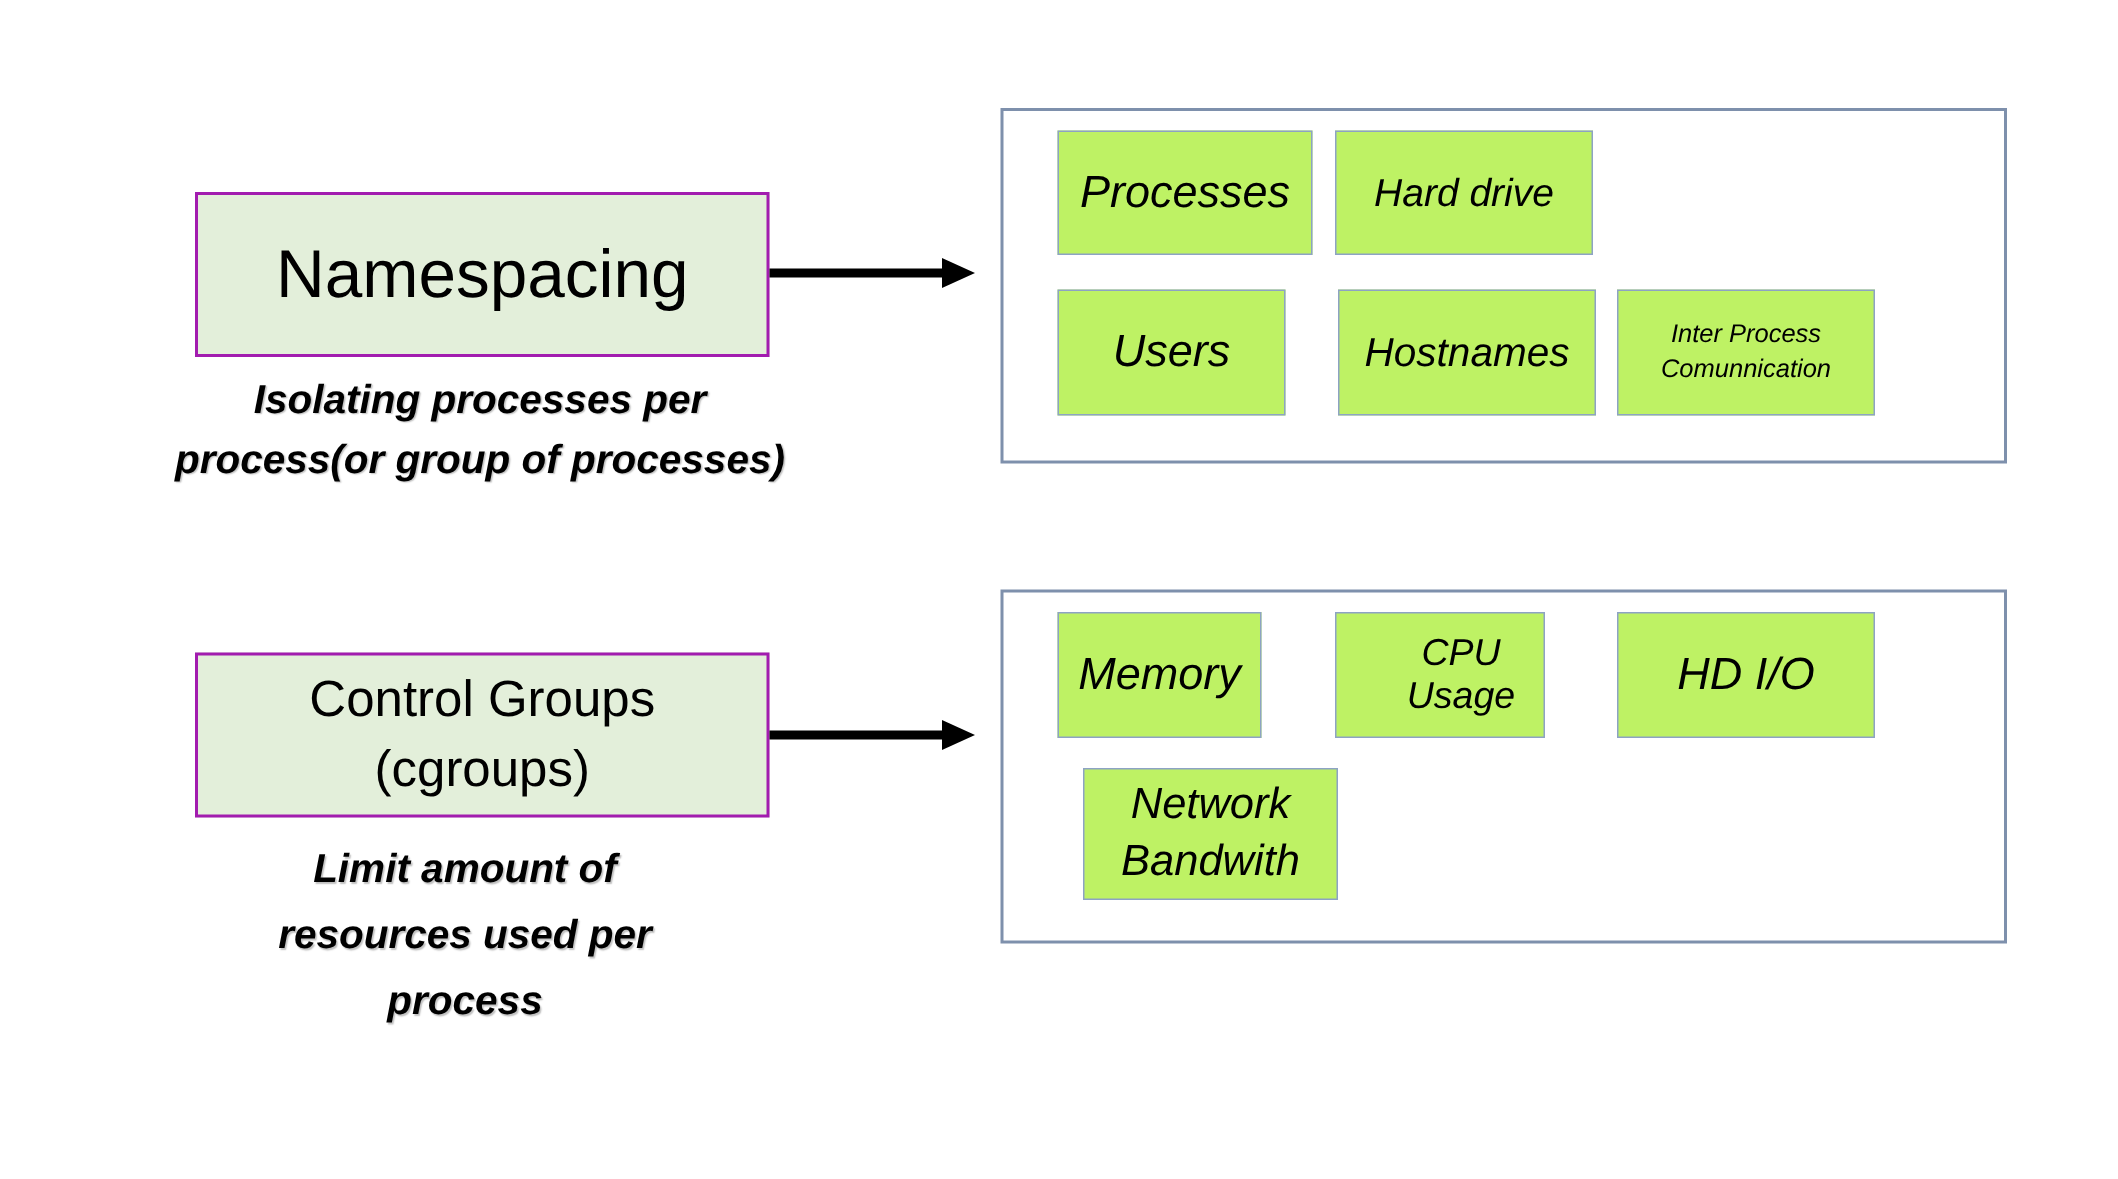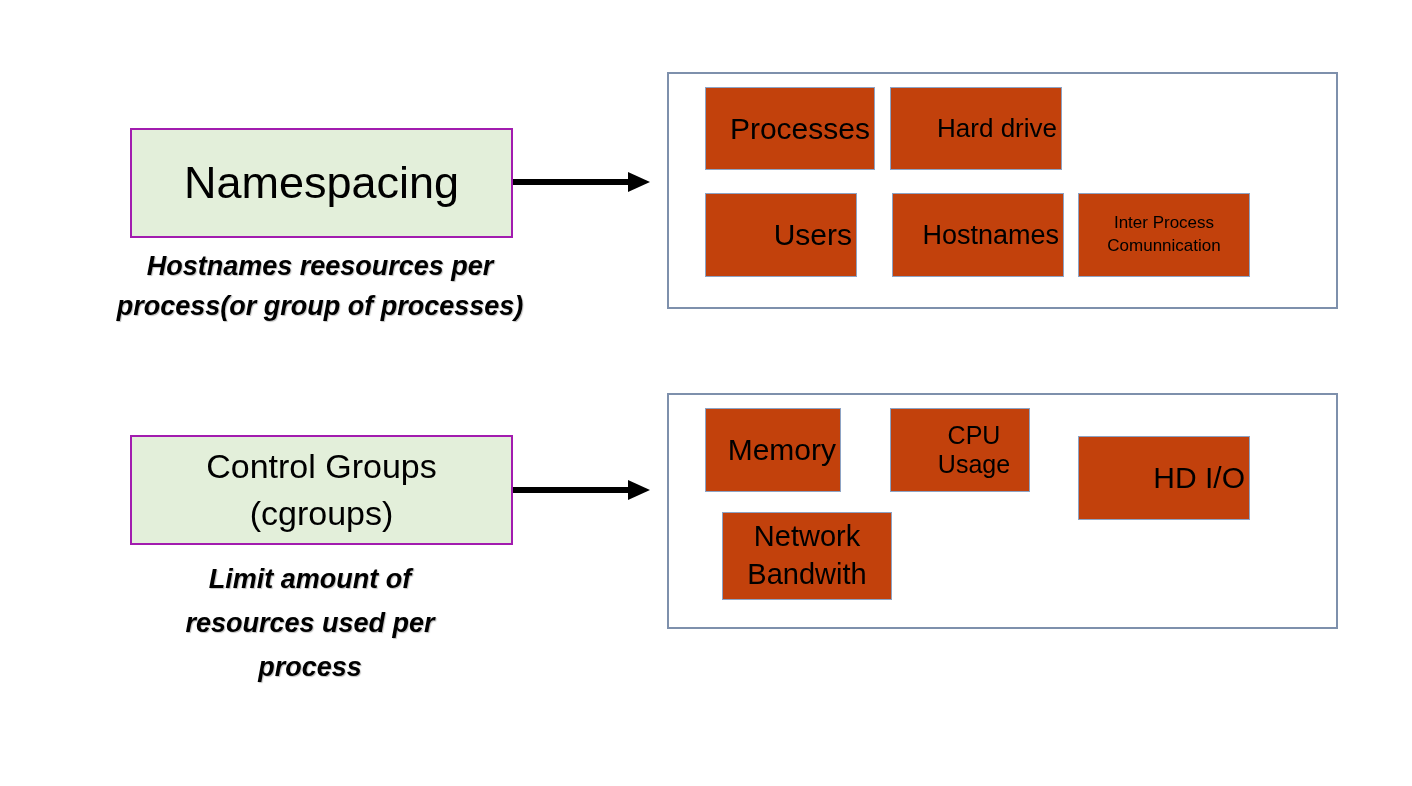--- a/index.html
+++ b/index.html
@@ -37,39 +37,40 @@
   .container-box {
     position: absolute;
     border: 2px solid #7e90ac;
     background: #ffffff;
   }
   #container-ns { left: 667px; top: 72px;  width: 667px; height: 233px; }
   #container-cg { left: 667px; top: 393px; width: 667px; height: 232px; }
   .item-box {
     position: absolute;
     border: 1.5px solid #8da3c4;
-    background: #c2410c;
+    background: #bef264;
     display: flex;
     align-items: center;
-    justify-content: flex-end;
+    justify-content: center;
     text-align: center;
     padding: 0 4px;
     box-sizing: border-box;
+    font-style: italic;
   }
   
   #item-processes { left: 705px;  top: 87px;  width: 170px; height: 83px; font-size: 30px; }
   #item-harddrive { left: 890px;  top: 87px;  width: 172px; height: 83px; font-size: 26px; }
   #item-network   { left: 1078px; top: 87px;  width: 172px; height: 83px; font-size: 30px; }
   #item-users     { left: 705px;  top: 193px; width: 152px; height: 84px; font-size: 30px; }
   #item-hostnames { left: 892px;  top: 193px; width: 172px; height: 84px; font-size: 27px; }
   #item-ipc       { left: 1078px; top: 193px; width: 172px; height: 84px; font-size: 17px; line-height: 1.35; font-weight: 500; }
   
   #item-memory    { left: 705px;  top: 408px; width: 136px; height: 84px; font-size: 30px; }
   #item-cpu       { left: 890px;  top: 408px; width: 140px; height: 84px; font-size: 25px; padding-left: 32px; }
-  #item-hdio      { left: 1078px; top: 408px; width: 172px; height: 84px; font-size: 30px; margin-top: 28px; }
+  #item-hdio      { left: 1078px; top: 408px; width: 172px; height: 84px; font-size: 30px; }
   #item-netbw     { left: 722px;  top: 512px; width: 170px; height: 88px; font-size: 29px; line-height: 1.3; }
   .arrow { position: absolute; width: 137px; height: 20px; }
   .arrow .shaft {
     position: absolute; left: 0; top: 7px; width: 117px; height: 6px; background: #000000;
   }
   .arrow .head {
     position: absolute; left: 115px; top: 0; width: 0; height: 0;
     border-top: 10px solid transparent;
     border-bottom: 10px solid transparent;
     border-left: 22px solid #000000;
@@ -80,21 +81,21 @@
 </head>
 <body>
 
 <div class="canvas">
 
   <div class="concept" id="concept-ns">
     <span>Namespacing</span>
   </div>
 
   <div class="caption" id="caption-ns">
-    <span>Hostnames reesources per</span><br>
+    <span>Isolating processes per</span><br>
     <span>process(or group of processes)</span>
   </div>
 
   <div class="arrow" id="arrow-ns">
     <div class="shaft"></div>
     <div class="head"></div>
   </div>
 
   <div class="container-box" id="container-ns"></div>
 

